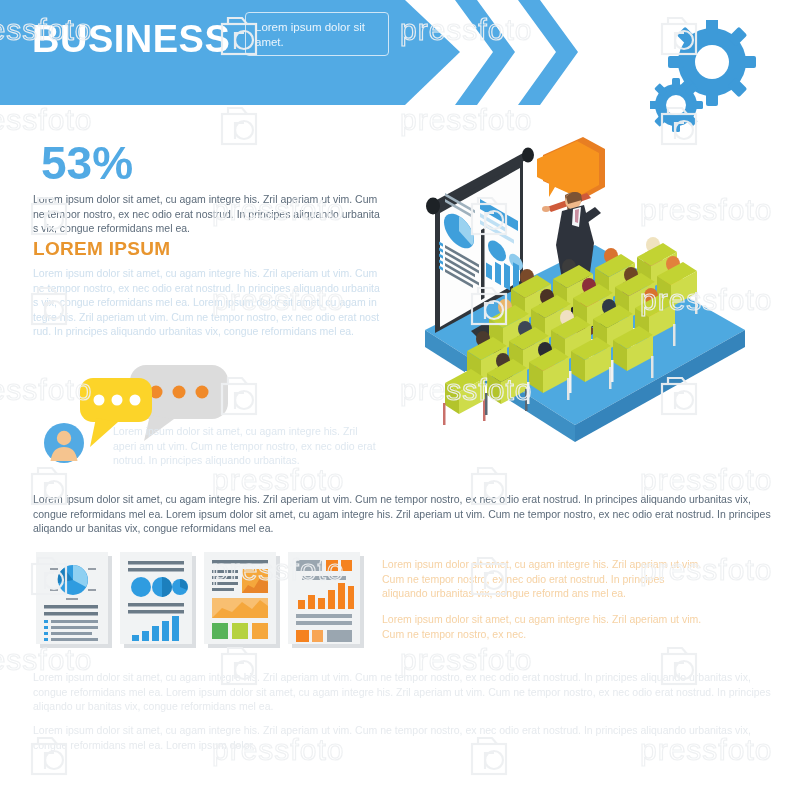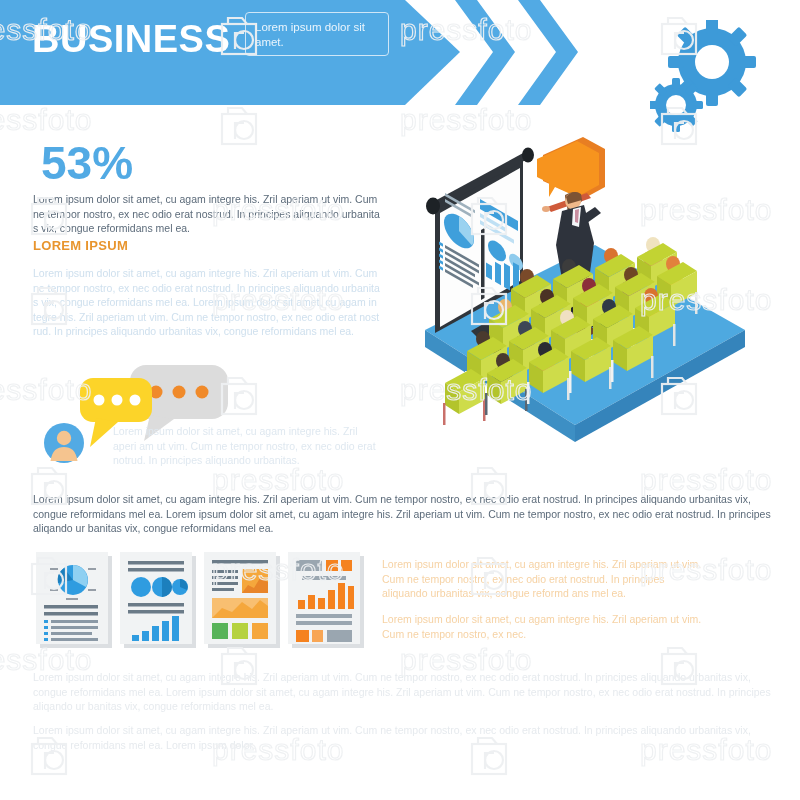--- a/index.html
+++ b/index.html
@@ -39,21 +39,21 @@
   .pct {
     position: absolute; left: 33px; top: 144px;
     font-size: 46px; font-weight: bold; color: #52aae4; line-height: 38px; margin-left: 8px;
   }
   .body-dark {
     position: absolute; left: 33px; top: 192px; width: 352px;
     font-size: 10.5px; line-height: 14.5px; color: #5c6b7a;
   }
   .head-orange {
     position: absolute; left: 33px; top: 238px;
-    font-size: 13px; font-weight: bold; color: #e8952e; letter-spacing: 0.3px; text-align: right;
+    font-size: 19px; font-weight: bold; color: #e8952e; letter-spacing: 0.3px; text-align: right;
   }
   .body-faint {
     position: absolute; left: 33px; top: 266px; width: 352px;
     font-size: 10.5px; line-height: 14.5px; color: #cfe0ee;
   }
 
   
   .chat { position: absolute; left: 40px; top: 365px; }
   .avatar-text {
     position: absolute; left: 113px; top: 424px; width: 270px;

